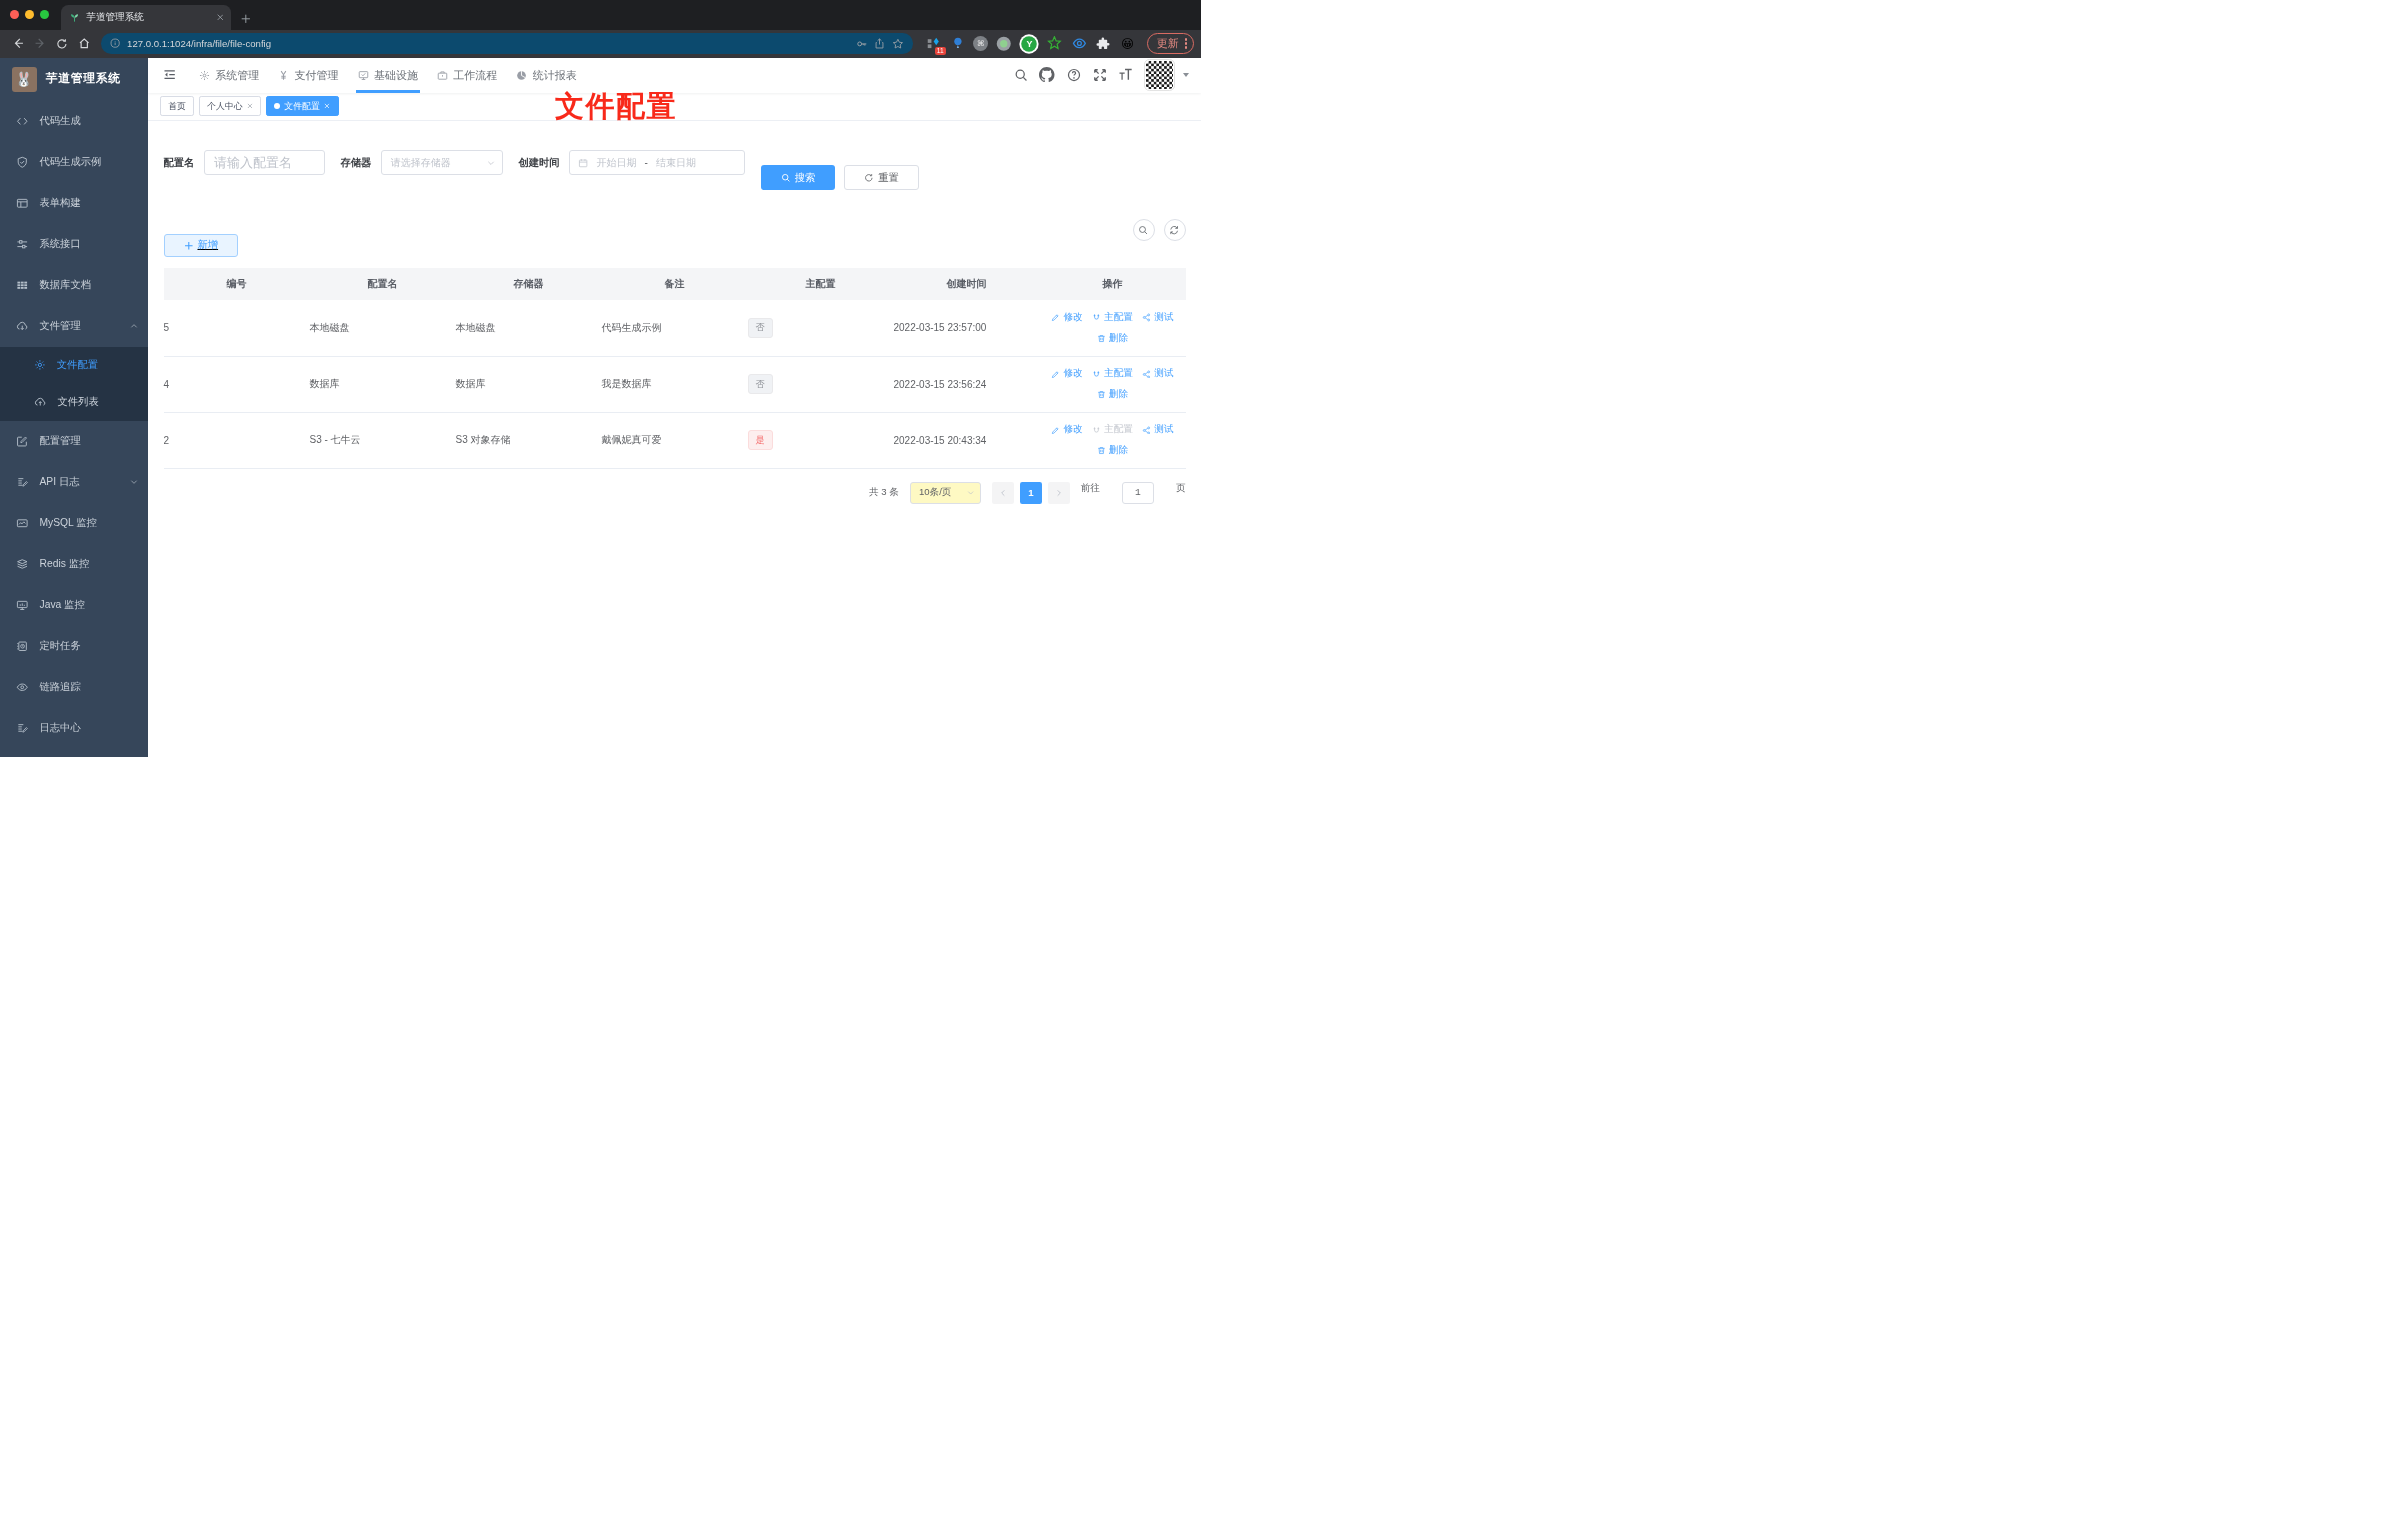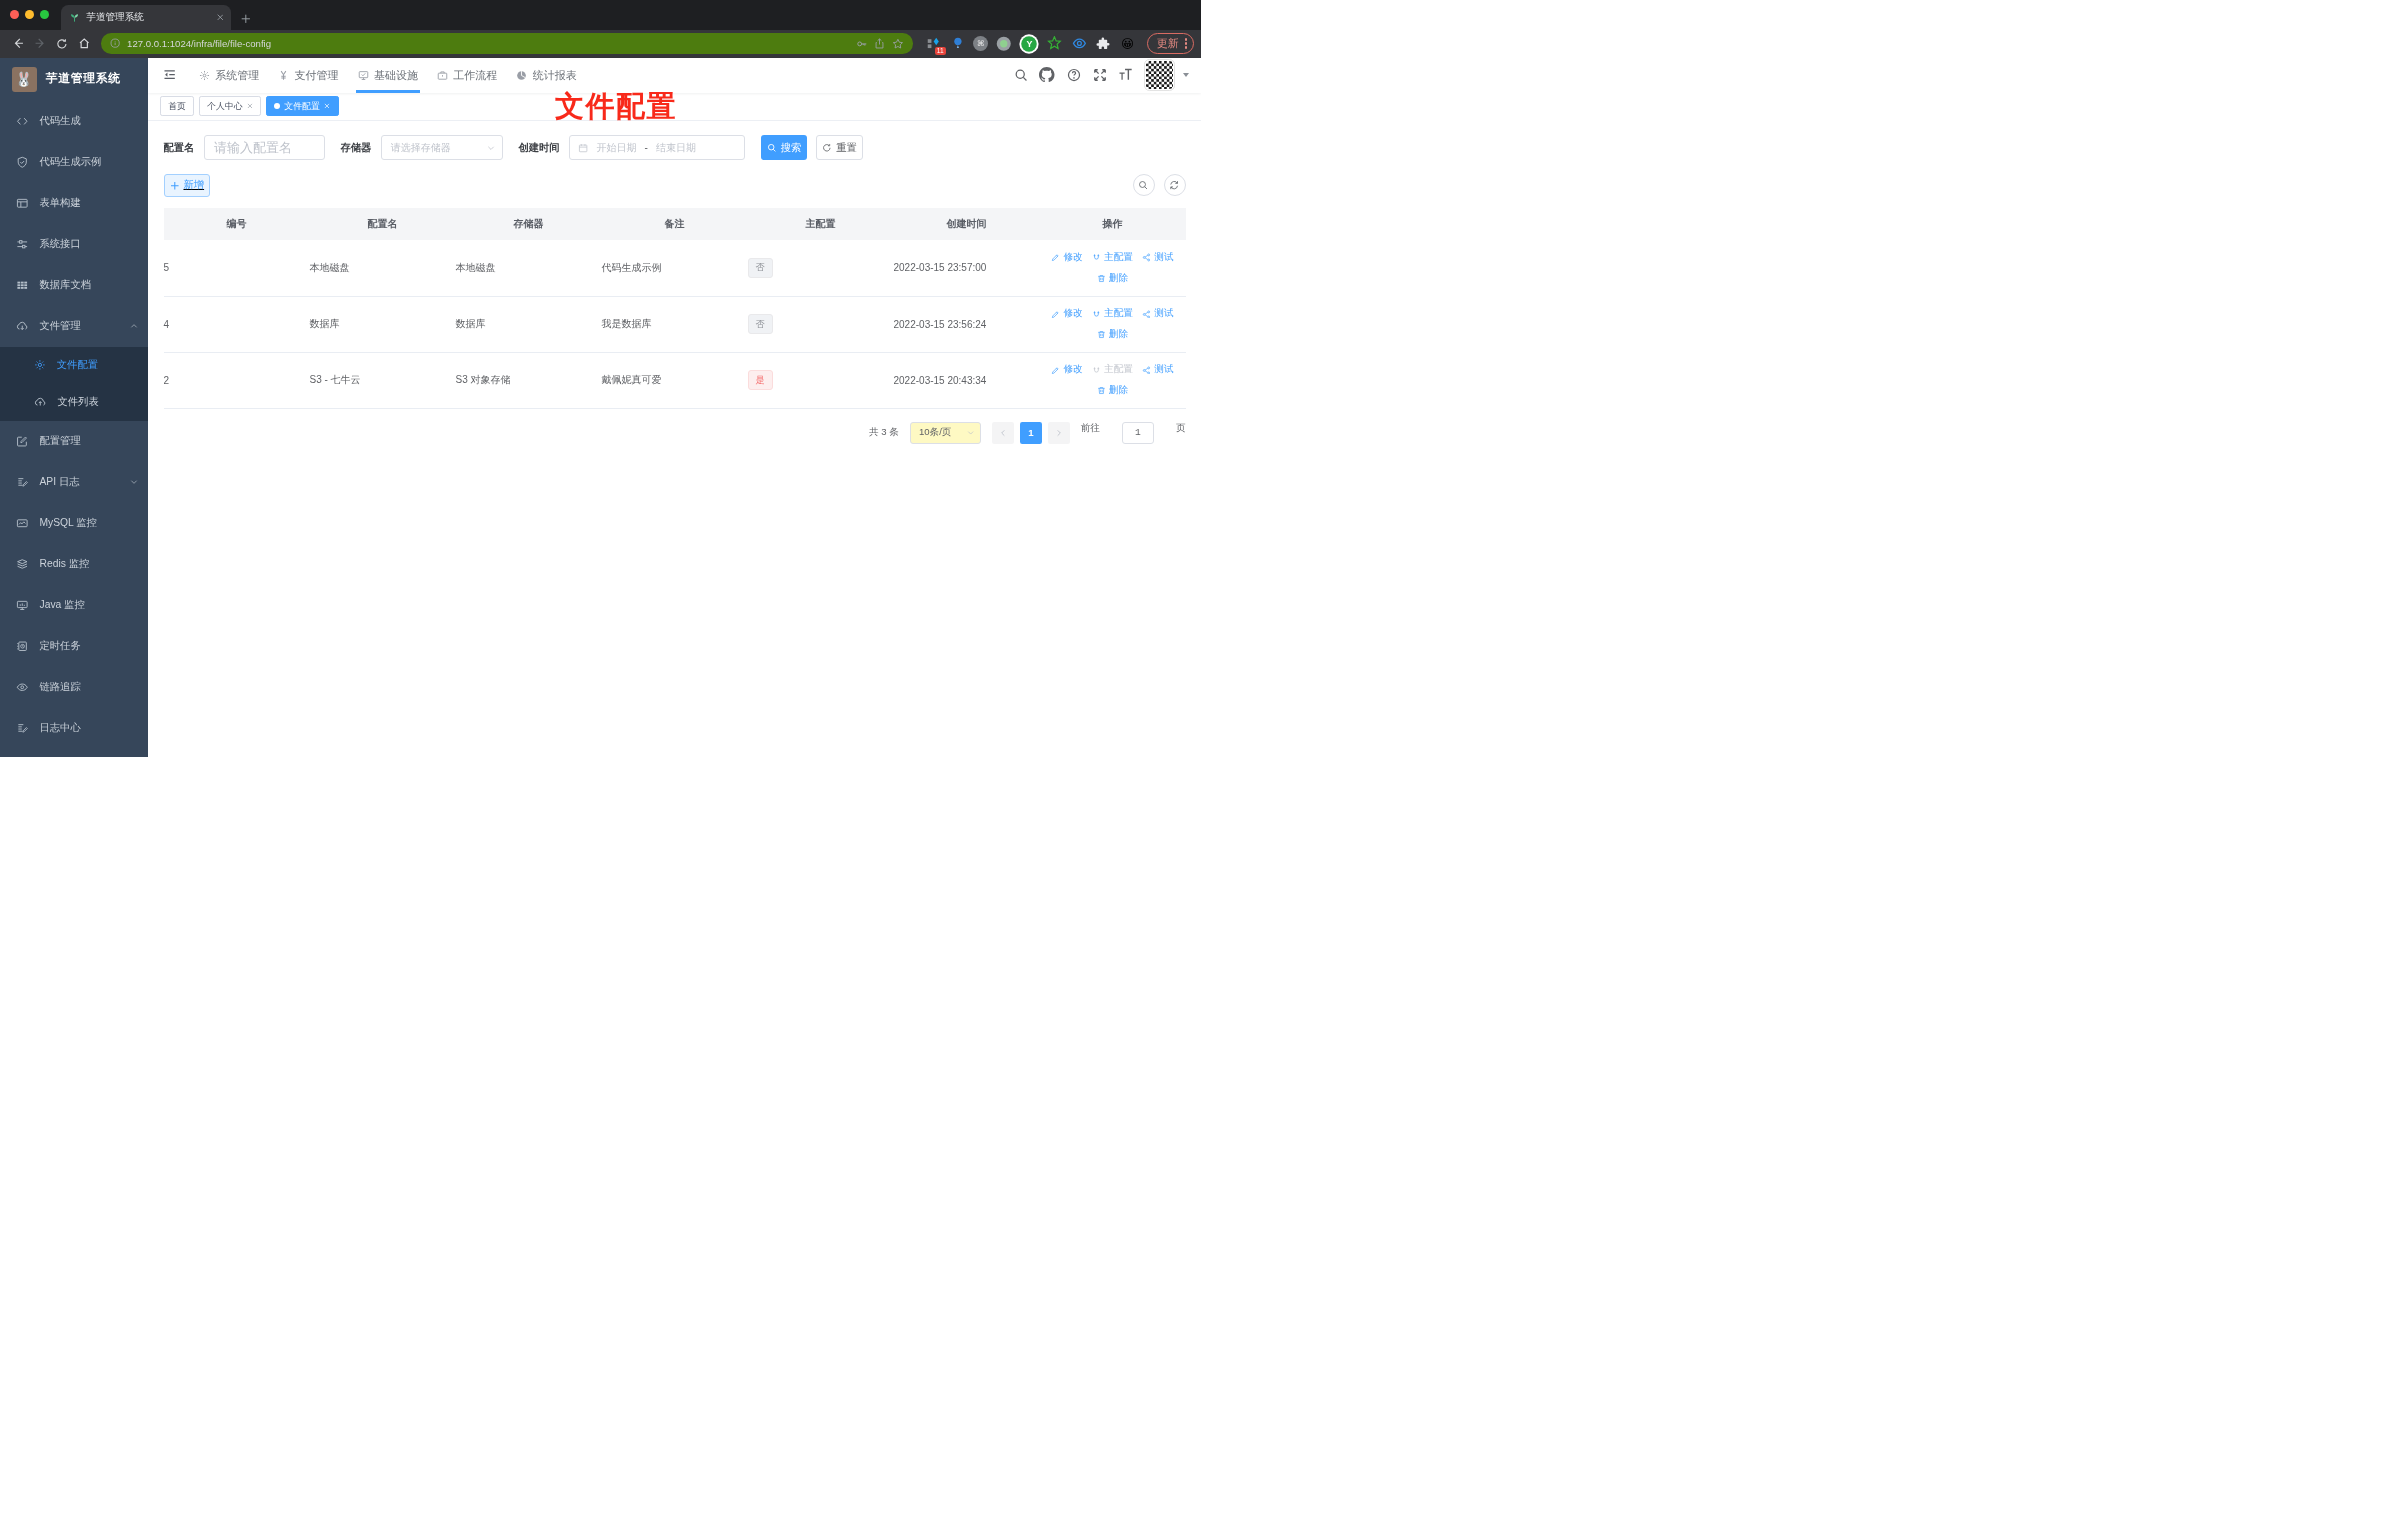--- a/index.html
+++ b/index.html
@@ -12,21 +12,21 @@
   .traffic { display: flex; gap: 5.9px; padding: 0 11.8px 0 10.3px; align-self: center; }
   .traffic span { width: 8.9px; height: 8.9px; border-radius: 50%; }
   .dot-red { background: #ff5f57; } .dot-yellow { background: #febc2e; } .dot-green { background: #28c840; }
   .tab { height: 25px; width: 170px; background: #35363a; border-radius: 7.4px 7.4px 0 0; display: flex; align-items: center; padding: 0 7.4px 0 8.9px; gap: 5.9px; color: #e8eaed; font-size: 9.6px; }
   .tab-title { flex: 1; white-space: nowrap; overflow: hidden; }
   .tab-close { color: #9aa0a6; cursor: pointer; }
   .new-tab { color: #9aa0a6; margin: 0 0 5.9px 10.3px; cursor: pointer; }
   .toolbar { height: 28px; background: #35363a; display: flex; align-items: center; padding: 0 7.4px; }
   .nav-ic { width: 22px; height: 22px; display: flex; align-items: center; justify-content: center; color: #d5d7da; }
   .nav-ic.dim { color: #5f6368; }
-  .url-pill { flex: 1; height: 20.7px; background: #4d7c0f; border-radius: 10.3px; display: flex; align-items: center; padding: 0 8.9px; gap: 6.6px; margin: 0 5.9px; color: #dadce0; font-size: 9.6px; min-width: 0; }
+  .url-pill { flex: 1; height: 20.7px; background: #0c4a6e; border-radius: 10.3px; display: flex; align-items: center; padding: 0 8.9px; gap: 6.6px; margin: 0 5.9px; color: #dadce0; font-size: 9.6px; min-width: 0; }
   .url-text { flex: 1; white-space: nowrap; overflow: hidden; color: #d5d7da; }
   .pill-ic { color: #9aa0a6; display: flex; }
   .ext-row { display: flex; align-items: center; gap: 6.6px; padding: 0 5.9px; }
   .ext { width: 17.7px; height: 17.7px; display: flex; align-items: center; justify-content: center; position: relative; cursor: pointer; }
   .ext-badge { position: absolute; bottom: -3px; right: -3.7px; background: #e8453c; color: #fff; font-size: 6.6px; border-radius: 2.2px; padding: 0.7px 2.2px; line-height: 1.1; }
   .ext-circle { width: 15.5px; height: 15.5px; border-radius: 50%; display: flex; align-items: center; justify-content: center; font-size: 8px; }
   .update-pill { border: 1.5px solid #d96b62; color: #e58a82; border-radius: 11px; height: 20.7px; display: flex; align-items: center; gap: 5.9px; padding: 0 5.9px 0 8.9px; font-size: 11px; margin-left: 4.4px; cursor: pointer; }
   .kebab { display: flex; flex-direction: column; gap: 1.8px; }
   .kebab i { width: 2.2px; height: 2.2px; border-radius: 50%; background: #e58a82; }
 
@@ -72,21 +72,21 @@
   
   .content { padding: 14.8px 15.5px; flex: 1; }
   .filter-row { display: flex; align-items: center; margin-bottom: 13.3px; }
   .f-label { font-size: 10.3px; font-weight: 700; color: #3c3f44; margin-right: 9.6px; white-space: nowrap; }
   .f-gap { margin-right: 15.5px; }
   .text-input { width: 121px; height: 25px; border: 0.7px solid #dcdfe6; border-radius: 3px; padding: 0 8.9px; font-size: 13px; color: #606266; outline: none; font-family: inherit; }
   .text-input::placeholder { color: #bfc3cb; }
   .fake-select { width: 122px; height: 25px; border: 0.7px solid #dcdfe6; border-radius: 3px; display: flex; align-items: center; justify-content: space-between; padding: 0 7.4px 0 8.9px; font-size: 10px; color: #bfc3cb; cursor: pointer; background: #fff; }
   .date-range { width: 176px; height: 25px; border: 0.7px solid #dcdfe6; border-radius: 3px; display: flex; align-items: center; gap: 8px; padding: 0 8px; font-size: 10px; color: #bfc3cb; background: #fff; cursor: pointer; }
   .date-sep { color: #606266; }
-  .btn { height: 25px; border-radius: 3px; display: inline-flex; align-items: center; gap: 4.4px; font-size: 10.3px; padding: 0 5px; cursor: pointer; border: 0.7px solid transparent; font-family: inherit; }
+  .btn { height: 25px; border-radius: 3px; display: inline-flex; align-items: center; gap: 4.4px; font-size: 10.3px; padding: 0 19px; cursor: pointer; border: 0.7px solid transparent; font-family: inherit; margin-top: 30px; }
   .btn-primary { background: #409eff; color: #fff; }
   .btn-plain { background: #fff; border-color: #dcdfe6; color: #606266; }
   .btn-add { height: 23.6px; background: #e9f4ff; border: 0.7px solid #a3d0ff; color: #409eff; font-size: 10.3px; }
   .toolbar-row { display: flex; align-items: center; margin-bottom: 11px; text-decoration: underline; }
   .toolbar-right { margin-left: auto; display: flex; gap: 8.9px; }
   .circle-btn { width: 22px; height: 22px; border-radius: 50%; border: 0.7px solid #dcdfe6; background: #fff; color: #5f6368; display: flex; align-items: center; justify-content: center; cursor: pointer; }
 
   
   table { width: 100%; border-collapse: collapse; table-layout: fixed; }
   thead th { background: #f4f5f7; height: 32px; font-size: 10px; color: #5a5e66; font-weight: 700; text-align: center; }

